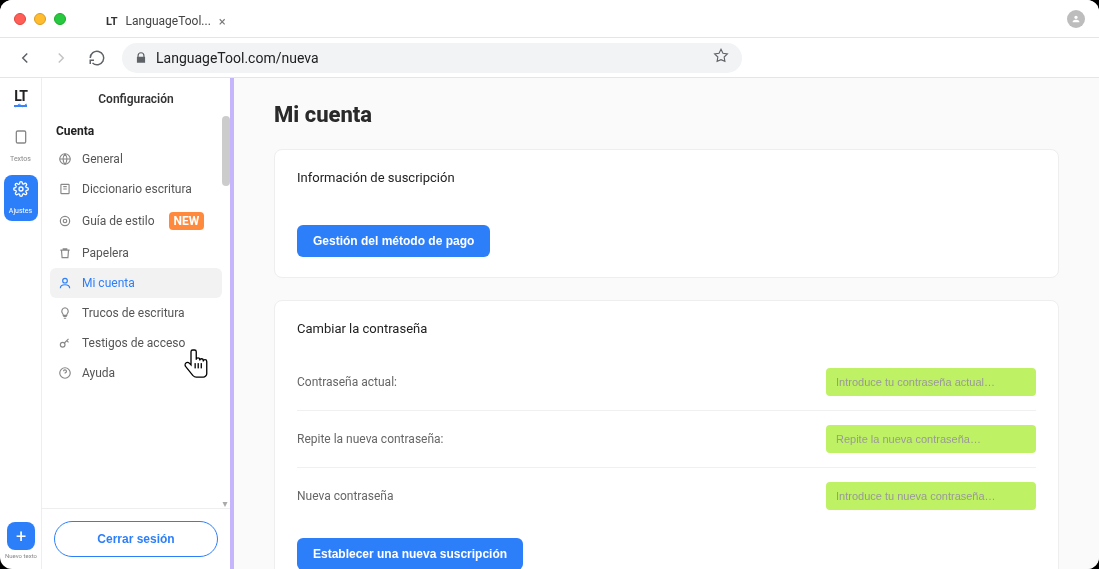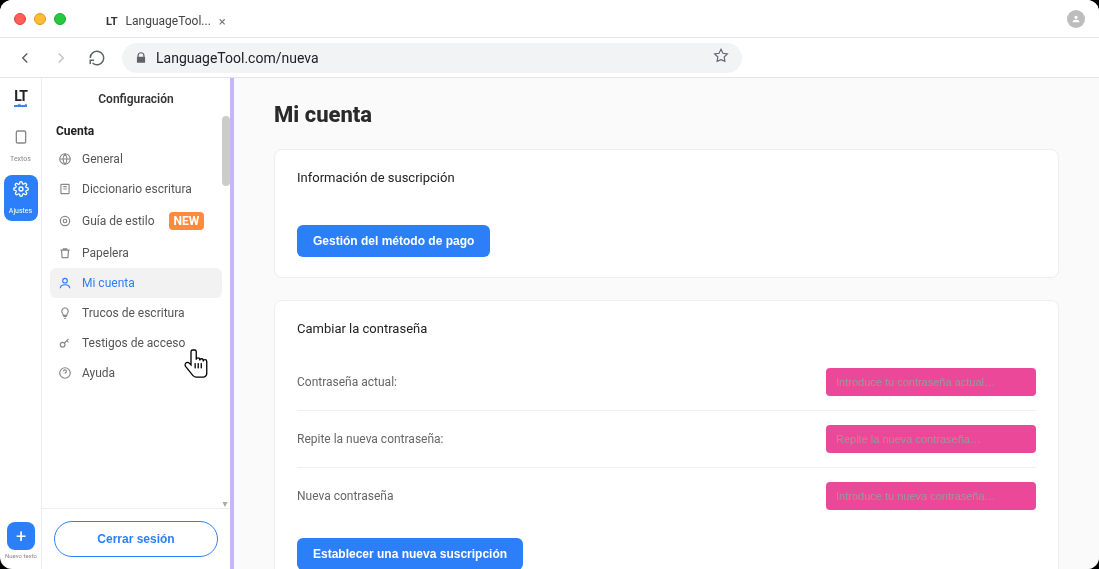--- a/index.html
+++ b/index.html
@@ -307,21 +307,21 @@
   }
   .form-row:last-of-type { border-bottom: none; }
   .form-label {
     font-size: 12px;
     color: #666;
   }
   .form-input {
     width: 210px;
     padding: 8px 10px;
     border: none;
-    background: #ec4899;
+    background: #bef264;
     border-radius: 4px;
     font-size: 11px;
     color: #333;
   }
   .form-input::placeholder { color: #999; }
   .card .btn-primary.mt { margin-top: 14px; }
 
   
   .cursor {
     position: absolute;

